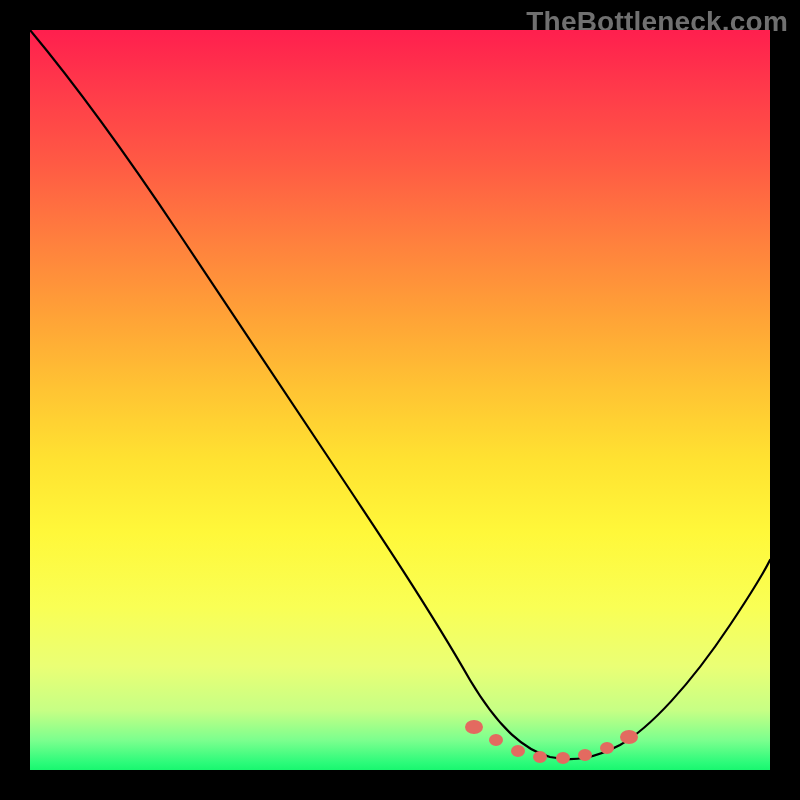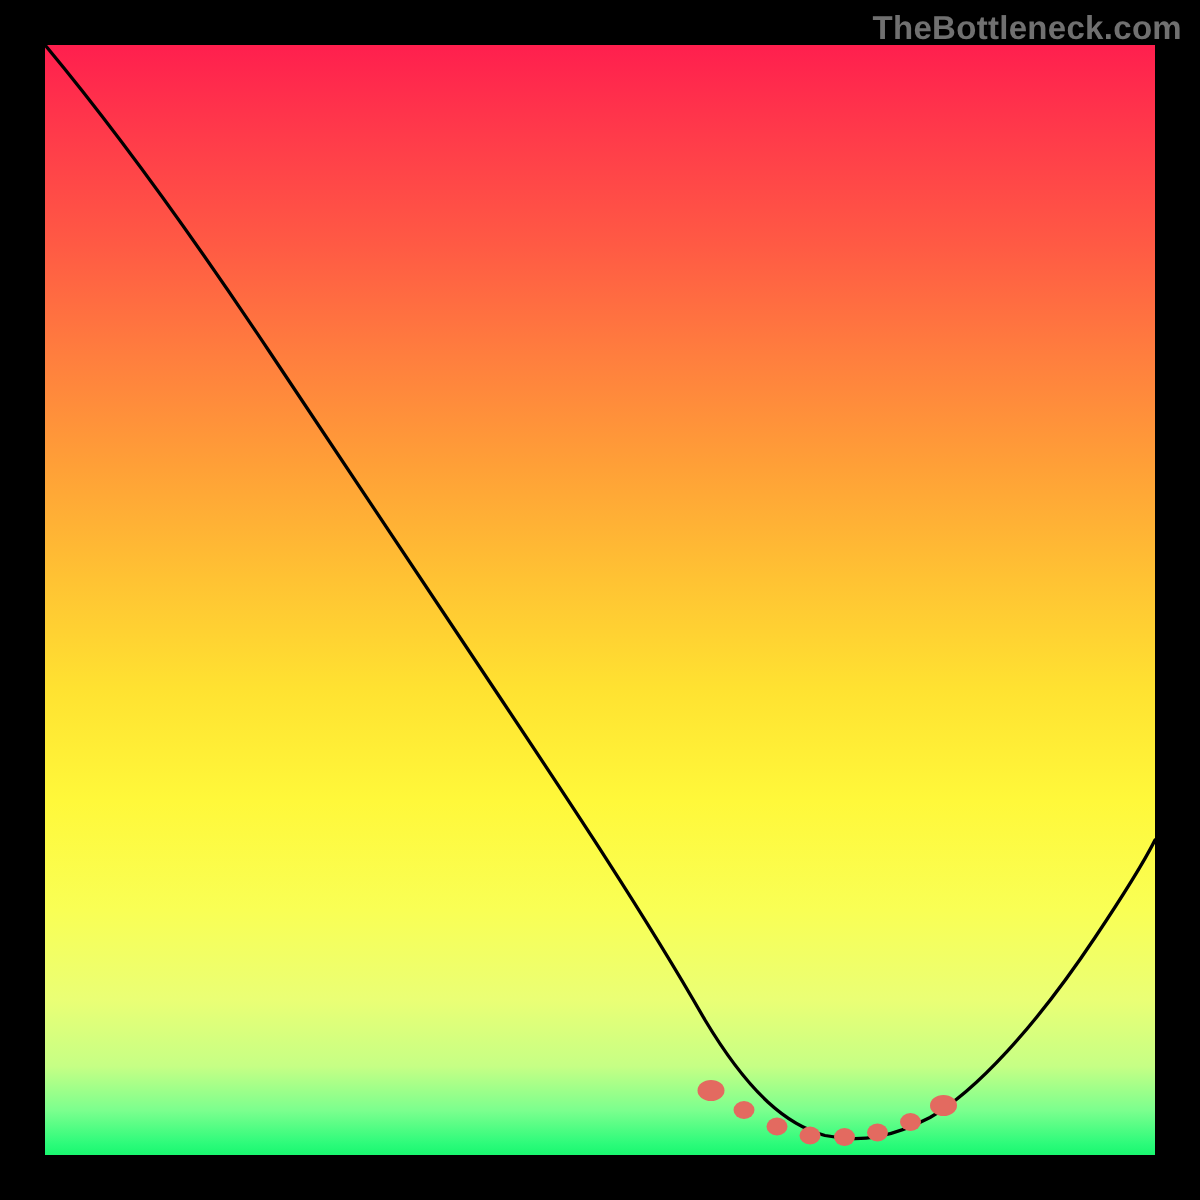--- a/index.html
+++ b/index.html
@@ -15,21 +15,21 @@
     position: relative;
     width: 800px;
     height: 800px;
     background: #000000;
   }
   .watermark {
     position: absolute;
     top: 6px;
     right: 12px;
     color: #707070;
-    font-size: 22px;
+    font-size: 28px;
     font-weight: bold;
     letter-spacing: 0.2px;
     user-select: none;
   }
   .plot-area {
     position: absolute;
     left: 30px;
     top: 30px;
     width: 740px;
     height: 740px;

